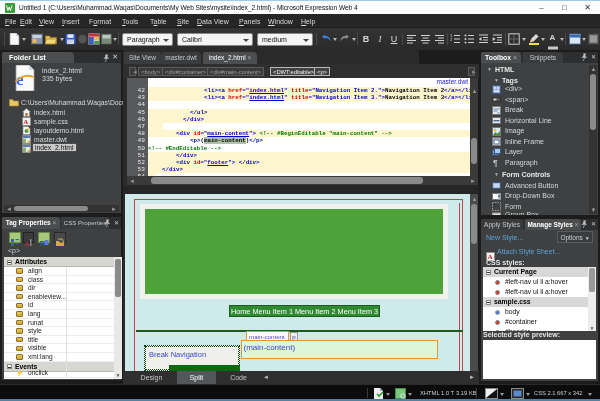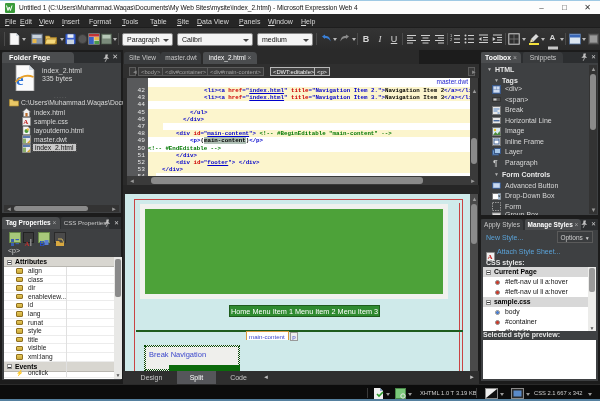--- a/index.html
+++ b/index.html
@@ -278,21 +278,21 @@
     </svg>
   <div class="dd" style="left:582px;"></div>
   <svg class="tbtn" style="left:588px;" width="11" height="11" viewBox="0 0 11 11">
       <rect x="0.5" y="0.5" width="10" height="10" fill="#6a6a6a" stroke="#444"></rect>
       <rect x="2" y="2" width="7" height="7" fill="#9a9a9a"></rect>
     </svg>
 </div>
 
 <div class="panel" id="folderlist" style="left:2px; top:52px; width:119px; height:161px;">
   <div class="ptabbar" style="height:11px; background:#2c2e30;"></div>
-  <div class="ptab act" style="left:0px; width:72px; height:11px; line-height:11px; text-align:left; padding-left:7px;">Folder Page</div>
+  <div class="ptab act" style="left:0px; width:72px; height:11px; line-height:11px; text-align:left; padding-left:7px;">Folder List</div>
   <svg class="pin" style="right:11px; top:2px;" width="7" height="8" viewBox="0 0 7 8">
       <path d="M2.5 0.5 h2.5 l-0.7 2.6 l1.9 1.6 h-5.9 l1.9 -1.6 z" fill="#c2c2c2"></path>
       <line x1="3.6" y1="4.8" x2="2.2" y2="7.8" stroke="#c2c2c2" stroke-width="0.8"></line>
     </svg>
   <div class="pin" style="right:3px; top:1px;">✕</div>
 
   <svg style="position:absolute; left:11px; top:13px;" width="22" height="26" viewBox="0 0 22 26">
     <path d="M3 0 h13 l5 5 v21 h-18 z" fill="#fbfbfb" stroke="#9a9a9a" stroke-width="0.8"></path>
     <path d="M16 0 l5 5 h-5 z" fill="#d0d8e0"></path>
     <text x="3" y="20" font-size="17" fill="#2a72d8" font-family="Liberation Serif" font-weight="bold">e</text>
@@ -475,20 +475,23 @@
     <div style="position:absolute; left:11px; top:136px; width:327px; height:2px; background:#1e5c1e;"></div>
 
     <div style="position:absolute; left:19px; top:151px; width:96px; height:26px; background:#efefec; border:1px dotted #0a4a0a; outline:1px dotted #0a4a0a; outline-offset:-2px;">
       <div style="position:absolute; left:4px; top:4px; font-size:7.5px; color:#3b47cc;">Break Navigation</div>
     </div>
     <div style="position:absolute; left:44px; top:171px; width:71px; height:6px; background:#0b6a0b;"></div>
 
     <div style="position:absolute; left:121px; top:137px; width:43px; height:9px; background:#fff; border:1px solid #d89a40; border-bottom:none; font-size:6.2px; color:#3b47cc; padding-left:2px; line-height:9px;">main-content</div>
     <div style="position:absolute; left:165px; top:137.5px; width:8px; height:9px; background:#eee; border:1px solid #999; font-size:6.2px; color:#3b47cc; text-align:center; line-height:8px;">p</div>
 
+    <div style="position:absolute; left:115.5px; top:146px; width:197px; height:19px; background:#def6d5; border:1.5px solid #dd9933;">
+      <div style="position:absolute; left:2px; top:2px; font-size:8px; color:#4343cc;">(main-content)</div>
+    </div>
   </div>
 
   <div class="vsb-dark" style="left:347px; top:144px; width:8px; height:177px; background:#4a4a4a;">
     <div class="thumb" style="top:10px; height:40px;"></div>
     <div class="arr" style="left:1.5px; top:2px;">▲</div>
   </div>
 
   <div style="position:absolute; left:0; top:321px; width:356px; height:13px; background:#2f2f2f;">
     <div class="dsc" style="left:3px; width:51px;">Design</div>
     <div class="dsc act" style="left:54px; width:39px;">Split</div>

